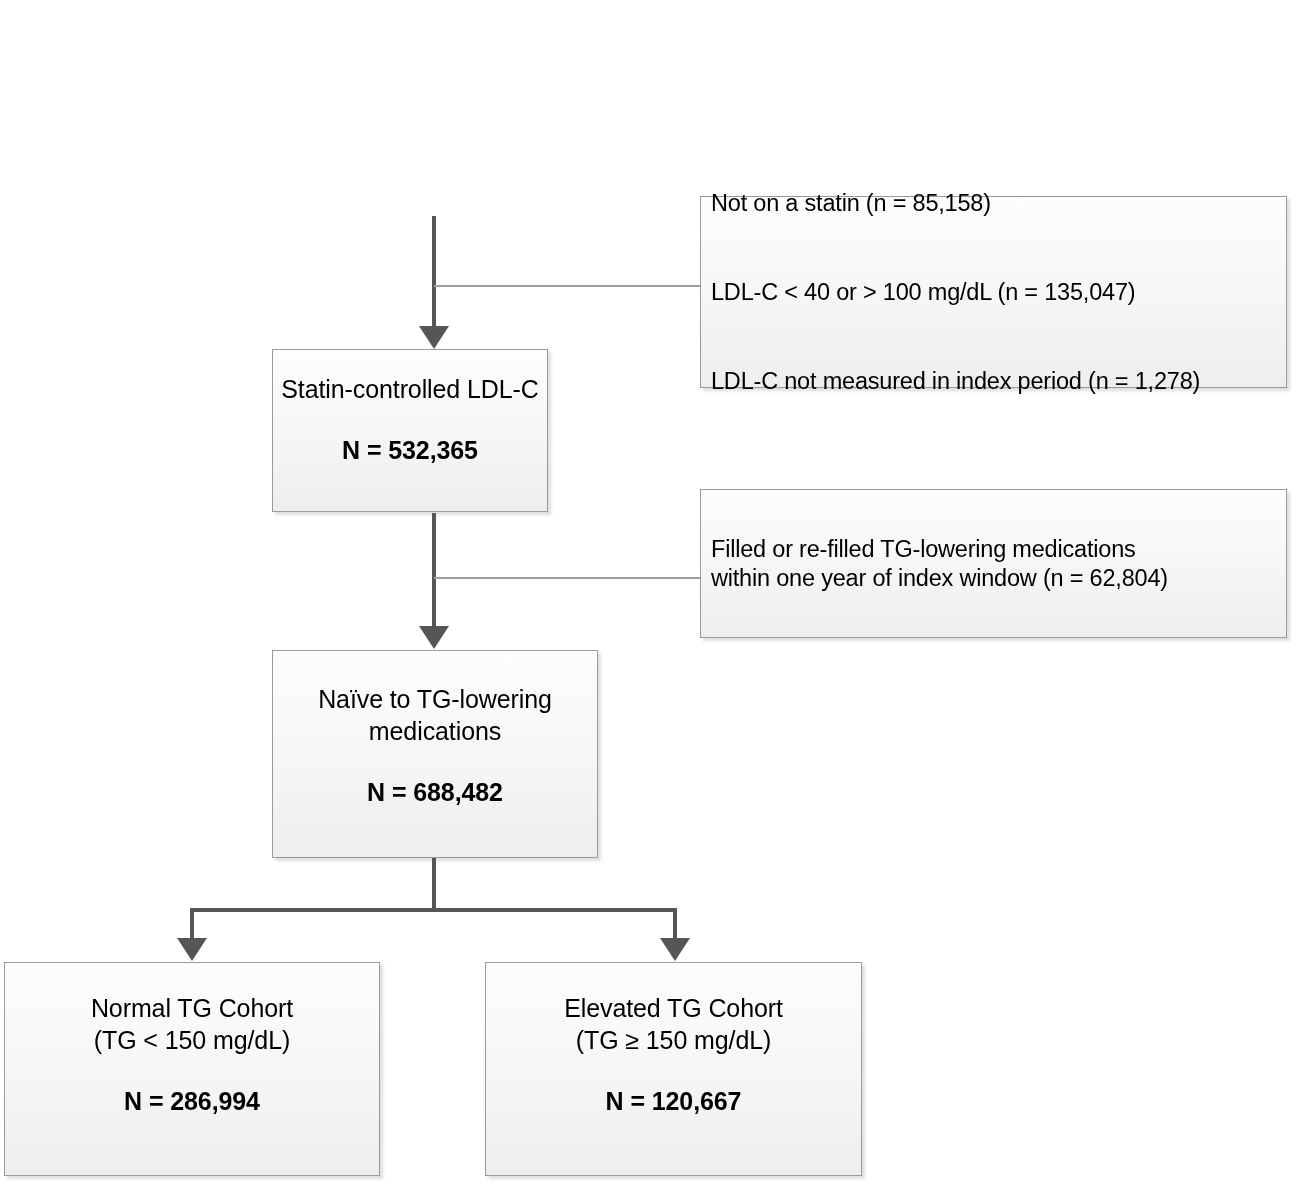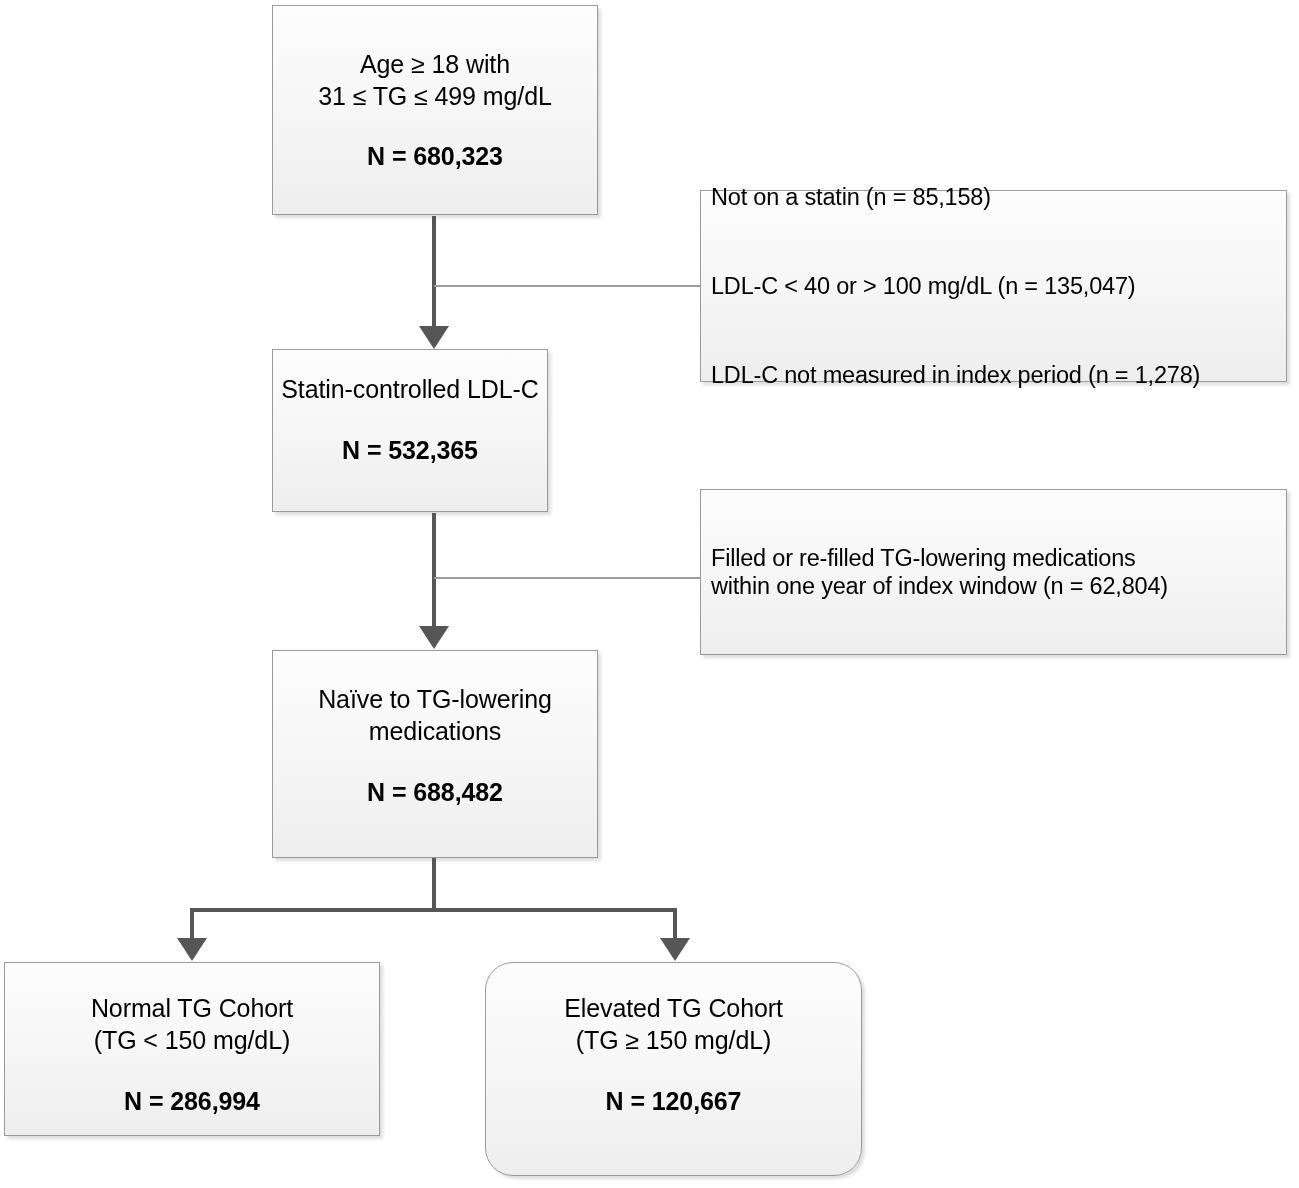--- a/index.html
+++ b/index.html
@@ -88,72 +88,67 @@
     border-left: 15px solid transparent;
     border-right: 15px solid transparent;
     border-top: 23px solid #565656;
   }
 </style>
 </head>
 <body>
 
 <div id="flow-canvas">
 
-  <div class="node" style="left:272px; top:5px; width:326px; height:210px;">
-    <div class="node-title">Age ≥ 18 with
-31 ≤ TG ≤ 499 mg/dL</div>
-    <div class="node-count">N = 680,323</div>
-  </div>
 
   <div class="vline" style="left:432px; top:216px; height:112px;"></div>
   <div class="arrowhead" style="left:419px; top:326px;"></div>
 
   <div class="thin-hline" style="left:434px; top:285px; width:266px;"></div>
 
-  <div class="node left-align" style="left:700px; top:190px; width:587px; height:192px; padding:22px 0;">
+  <div class="node left-align" style="left:700px; top:196px; width:587px; height:192px; padding:22px 0;">
     <div class="excl-line">Not on a statin (n = 85,158)</div>
     <div class="excl-line excl-gap">LDL-C &lt; 40 or &gt; 100 mg/dL (n = 135,047)</div>
     <div class="excl-line excl-gap">LDL-C not measured in index period (n = 1,278)</div>
   </div>
 
   <div class="node" style="left:272px; top:349px; width:276px; height:163px; justify-content:flex-start; padding-top:24px;">
     <div class="node-title">Statin-controlled LDL-C</div>
     <div class="node-count">N = 532,365</div>
   </div>
 
   <div class="vline" style="left:432px; top:513px; height:115px;"></div>
   <div class="arrowhead" style="left:419px; top:626px;"></div>
 
   <div class="thin-hline" style="left:434px; top:577px; width:266px;"></div>
 
-  <div class="node left-align" style="left:700px; top:489px; width:587px; height:166px;">
+  <div class="node left-align" style="left:700px; top:489px; width:587px; height:149px;">
     <div class="excl-line">Filled or re-filled TG-lowering medications
 within one year of index window (n = 62,804)</div>
   </div>
 
   <div class="node" style="left:272px; top:650px; width:326px; height:208px; justify-content:flex-start; padding-top:33px;">
     <div class="node-title">Naïve to TG-lowering
 medications</div>
     <div class="node-count">N = 688,482</div>
   </div>
 
   <div class="vline" style="left:432px; top:858px; height:54px;"></div>
   <div class="hline" style="left:190px; top:908px; width:487px;"></div>
 
   <div class="vline" style="left:190px; top:908px; height:32px;"></div>
   <div class="arrowhead" style="left:177px; top:938px;"></div>
 
   <div class="vline" style="left:673px; top:908px; height:32px;"></div>
   <div class="arrowhead" style="left:660px; top:938px;"></div>
 
-  <div class="node" style="left:4px; top:962px; width:376px; height:174px; justify-content:flex-start; padding-top:30px;">
+  <div class="node" style="left:4px; top:962px; width:376px; height:214px; justify-content:flex-start; padding-top:30px;">
     <div class="node-title">Normal TG Cohort
 (TG &lt; 150 mg/dL)</div>
     <div class="node-count">N = 286,994</div>
   </div>
 
-  <div class="node" style="left:485px; top:962px; width:377px; height:214px; justify-content:flex-start; padding-top:30px;border-radius:28px;">
+  <div class="node" style="left:485px; top:962px; width:377px; height:214px; justify-content:flex-start; padding-top:30px;">
     <div class="node-title">Elevated TG Cohort
 (TG ≥ 150 mg/dL)</div>
     <div class="node-count">N = 120,667</div>
   </div>
 
 </div>
 
 </body></html>

